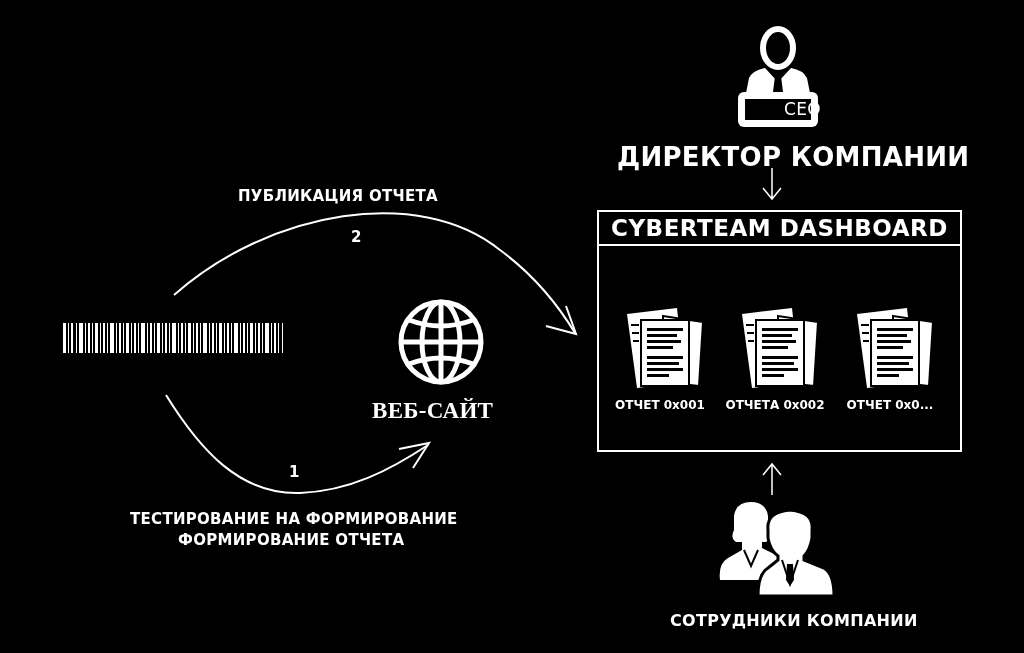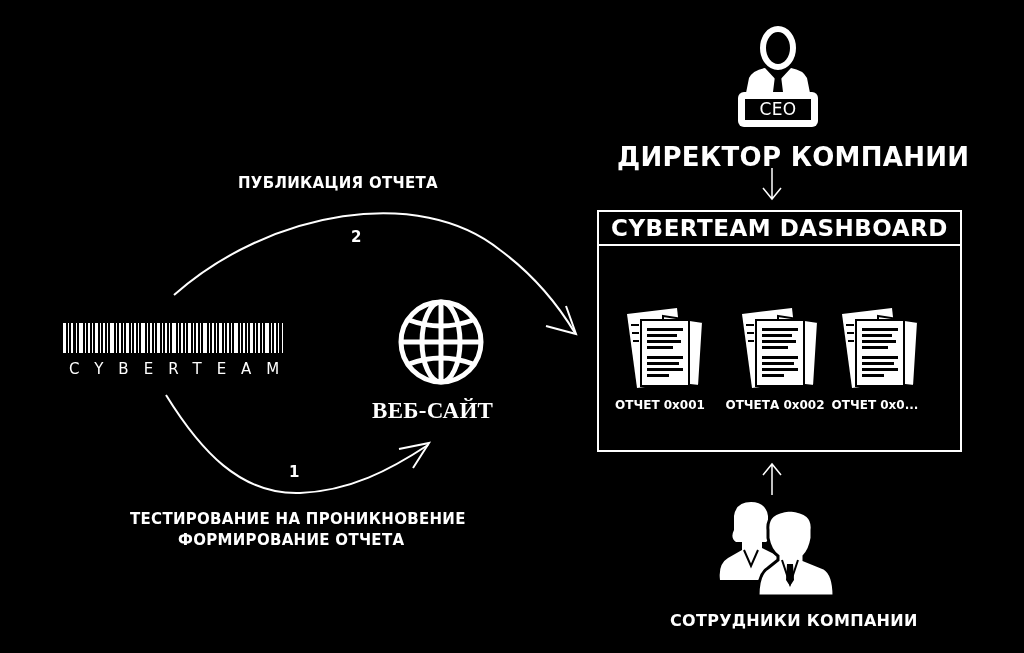--- a/index.html
+++ b/index.html
@@ -88,28 +88,27 @@
         <rect x="192" y="0" width="1" height="30"></rect>
         <rect x="195" y="0" width="2" height="30"></rect>
       <rect x="199" y="0" width="1" height="30"></rect>
         <rect x="202" y="0" width="4" height="30"></rect>
         <rect x="208" y="0" width="1" height="30"></rect>
       <rect x="211" y="0" width="2" height="30"></rect>
         <rect x="215" y="0" width="1" height="30"></rect>
         <rect x="219" y="0" width="1" height="30"></rect>
     </g>
   </svg>
-  <div class="barcode-text" style="margin-top:3px; padding-left:6px;">CYBERTEAM</div>
-</div>
-
-<div class="abs lbl" style="left:238px; top:174px; font-size:15px;">ПУБЛИКАЦИЯ ОТЧЕТА</div>
+</div>
+
+<div class="abs lbl" style="left:238px; top:187px; font-size:15px;">ПУБЛИКАЦИЯ ОТЧЕТА</div>
 <div class="abs lbl" style="left:351px; top:228px; font-size:15px;">2</div>
 
 <div class="abs lbl" style="left:289px; top:463px; font-size:15px;">1</div>
-<div class="abs lbl" style="left:130px; top:510px; font-size:15px;">ТЕСТИРОВАНИЕ НА ПРОНИКНОВЕНИЕ</div>
+<div class="abs lbl" style="left:130px; top:510px; font-size:15px;">ТЕСТИРОВАНИЕ НА ФОРМИРОВАНИЕ</div>
 <div class="abs lbl" style="left:178px; top:531px; font-size:15px;">ФОРМИРОВАНИЕ ОТЧЕТА</div>
 
 <div class="abs" style="left:397px; top:298px;">
   <svg width="88" height="88" viewBox="0 0 88 88">
     <g fill="none" stroke="#fff" stroke-width="5">
       <circle cx="44" cy="44" r="40"></circle>
       <ellipse cx="44" cy="44" rx="19" ry="40"></ellipse>
       <line x1="44" y1="4" x2="44" y2="84"></line>
       <line x1="4" y1="44" x2="84" y2="44"></line>
       <path d="M12,22 Q44,34 76,22"></path>
@@ -120,21 +119,21 @@
 <div class="abs lbl" style="left:372px; top:398px; font-size:23px;font-family:Liberation Serif, serif;">ВЕБ-САЙТ</div>
 
 <div class="abs" style="left:735px; top:26px;">
   <svg width="86" height="104" viewBox="0 0 86 104">
     <ellipse cx="43" cy="22" rx="15" ry="19" fill="none" stroke="#fff" stroke-width="6"></ellipse>
     <path d="M10,72 L14,52 Q18,44 30,42 L43,56 L56,42 Q68,44 72,52 L76,72 Z" fill="#fff"></path>
     <path d="M40,50 L46,50 L48,66 L43,72 L38,66 Z" fill="#000"></path>
     <rect x="3" y="66" width="80" height="35" rx="6" fill="#fff"></rect>
     <rect x="10" y="73" width="66" height="21" fill="#000"></rect>
   </svg>
-  <div class="abs lbl" style="left:0; top:73px; width:86px; text-align:center; font-size:17px; font-weight:normal; line-height:21px;">CEO</div>
+  <div class="abs lbl" style="left:0; top:73px; width:86px; text-align:right; font-size:17px; font-weight:normal; line-height:21px;">CEO</div>
 </div>
 <div class="abs lbl" style="left:617px; top:142px; font-size:26px;">ДИРЕКТОР КОМПАНИИ</div>
 
 <div class="dash">
   <div class="dash-title">CYBERTEAM DASHBOARD</div>
 
   <div class="report" style="left:6px;">
     <svg width="90" height="90" viewBox="0 0 90 90">
       <polygon points="12,12 62,6 70,80 22,86" fill="#fff"></polygon>
       <polygon points="48,14 88,20 84,84 48,80" fill="#fff" stroke="#000" stroke-width="2"></polygon>
@@ -171,21 +170,21 @@
         <rect x="32" y="66" width="36" height="3"></rect>
           <rect x="32" y="72" width="22" height="3"></rect>
         <rect x="16" y="22" width="8" height="2"></rect>
           <rect x="17" y="30" width="7" height="2"></rect>
           <rect x="18" y="38" width="6" height="2"></rect>
       </g>
     </svg>
     <div class="rl">ОТЧЕТА 0x002</div>
   </div>
 
-  <div class="report" style="left:221px;">
+  <div class="report" style="left:236px;">
     <svg width="90" height="90" viewBox="0 0 90 90">
       <polygon points="12,12 62,6 70,80 22,86" fill="#fff"></polygon>
       <polygon points="48,14 88,20 84,84 48,80" fill="#fff" stroke="#000" stroke-width="2"></polygon>
       <rect x="26" y="18" width="48" height="66" fill="#fff" stroke="#000" stroke-width="2"></rect>
       <g fill="#000">
         <rect x="32" y="26" width="36" height="3"></rect>
           <rect x="32" y="32" width="30" height="3"></rect>
         <rect x="32" y="38" width="34" height="3"></rect>
           <rect x="32" y="44" width="26" height="3"></rect>
         <rect x="32" y="54" width="36" height="3"></rect>

